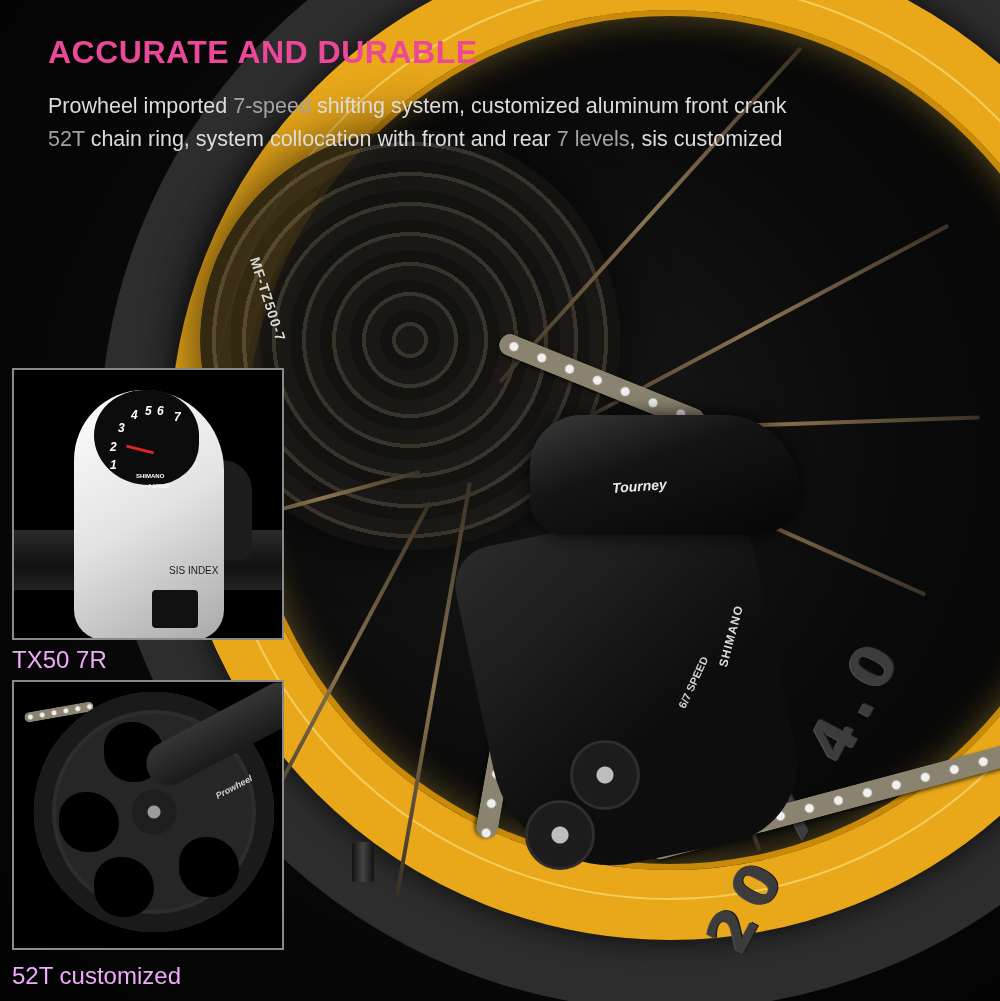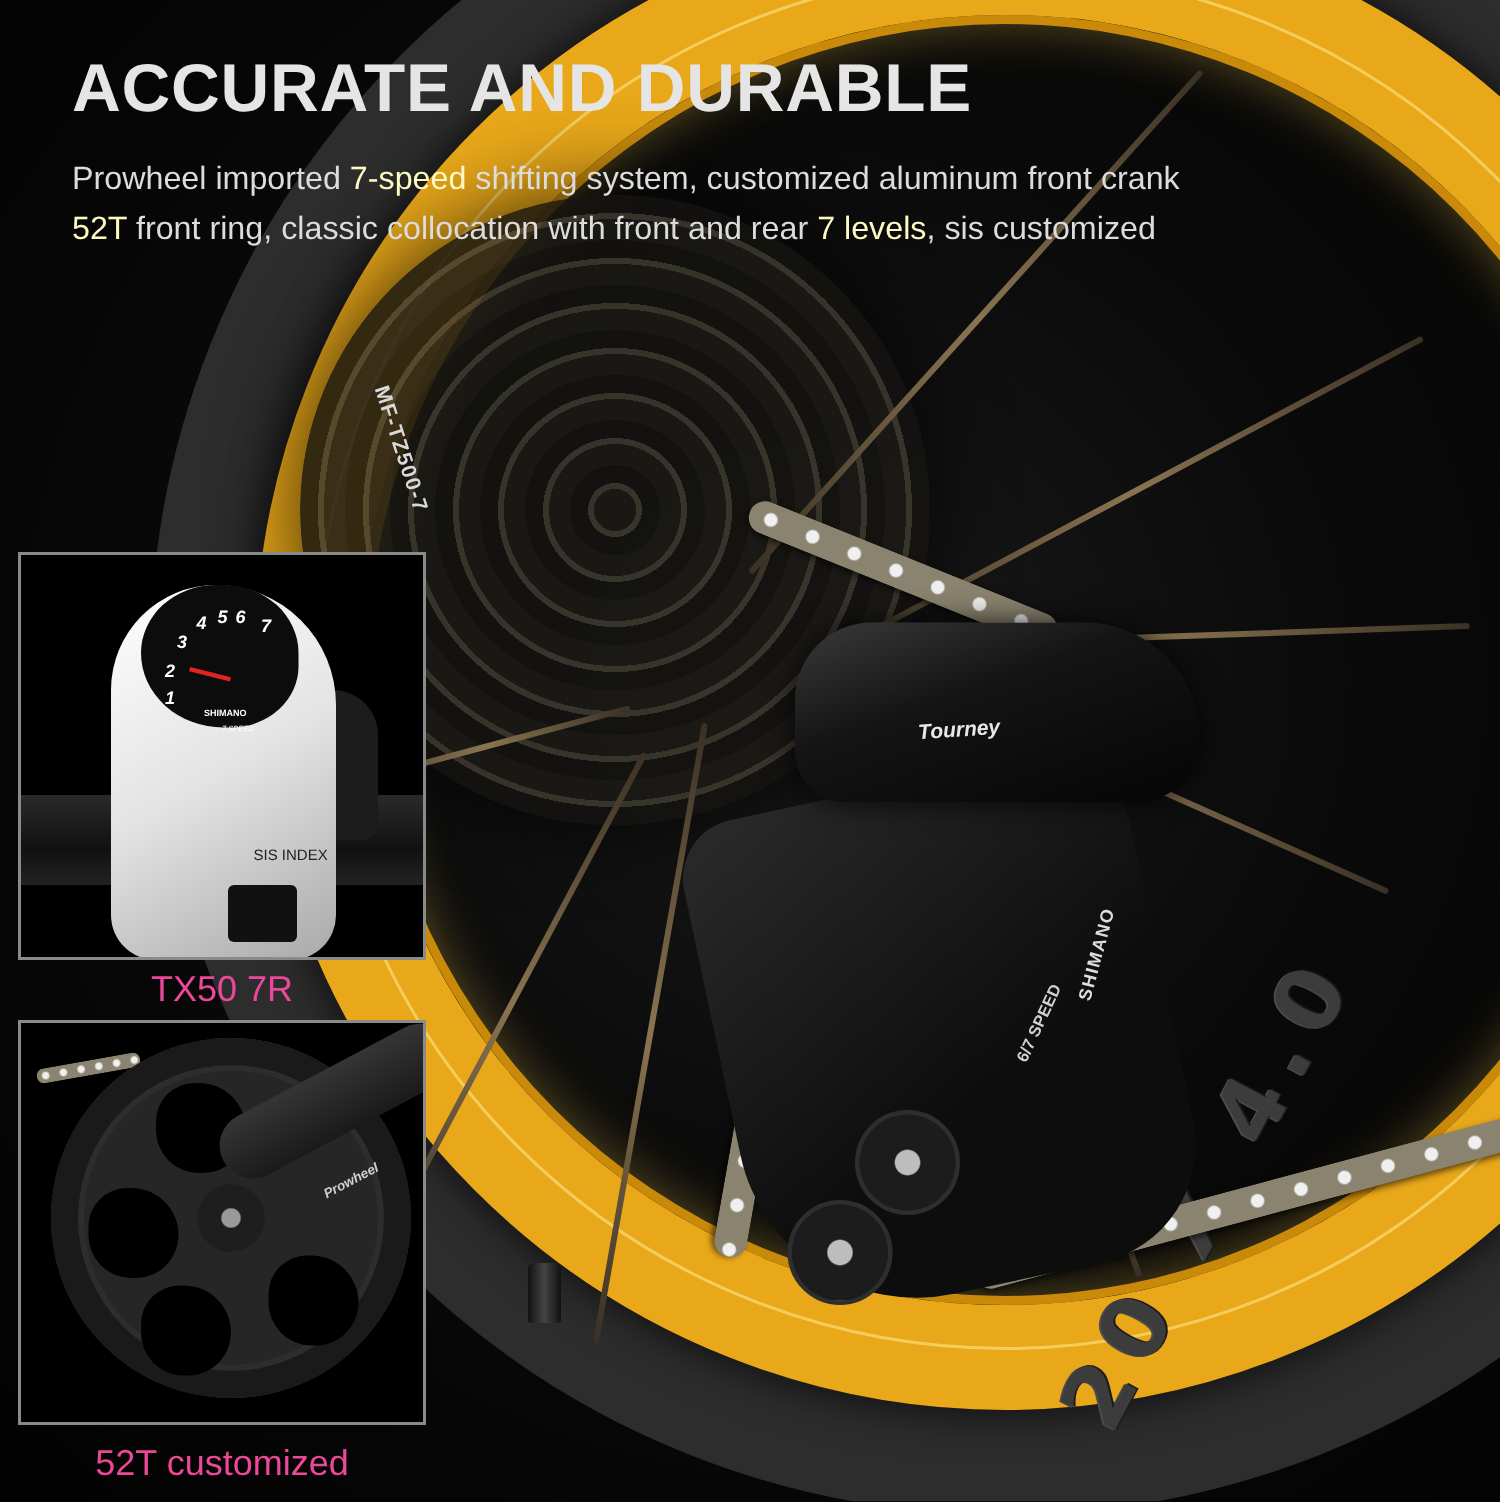--- a/index.html
+++ b/index.html
@@ -53,27 +53,27 @@
     .chain { position: absolute; height: 22px; background: #8a836f; border-radius: 11px; transform-origin: 0 50%;
       background-image: radial-gradient(circle, #f0f0f0 0 4px, transparent 5px);
       background-size: 30px 22px; box-shadow: 0 2px 4px rgba(0,0,0,0.6); }
 
     
     .valve { position: absolute; left: 352px; top: 842px; width: 22px; height: 40px; background: linear-gradient(90deg, #111, #444, #111);
       border-radius: 4px 4px 2px 2px; }
 
     
     .header { position: absolute; left: 48px; top: 36px; z-index: 10; }
-    .title { color: #e5e5e5; font-size: 45px; font-weight: bold; letter-spacing: 0.5px; line-height: 1; }
+    .title { color: #ec4899; font-size: 32px; font-weight: bold; letter-spacing: 0.5px; line-height: 1; }
     .desc { margin-top: 22px; color: #dcdcdc; font-size: 21.5px; line-height: 33px; }
-    .hl { color: #fef9c3; }
+    .hl { color: #a3a3a3; }
 
     
     .inset { position: absolute; border: 2px solid #8a8a8a; background: #000; overflow: hidden; z-index: 8; }
-    .inset-caption { position: absolute; z-index: 9; color: #ec4899; font-size: 24px; text-align: center; }
+    .inset-caption { position: absolute; z-index: 9; color: #f0abfc; font-size: 24px; text-align: left; }
 
     
     .shifter { position: absolute; left: 60px; top: 20px; width: 150px; height: 250px; border-radius: 70px 80px 30px 30px;
       background: linear-gradient(150deg, #ffffff 0%, #e3e3e3 50%, #a9a9a9 100%); }
     .dial { position: absolute; left: 80px; top: 20px; width: 105px; height: 95px; border-radius: 50% 50% 45% 55%;
       background: #0c0c0c; }
     .dial-num { position: absolute; color: #fff; font-size: 12px; font-weight: bold; font-style: italic; }
     .needle { position: absolute; left: 112px; top: 78px; width: 28px; height: 3px; background: #e02424; transform: rotate(14deg); }
     .dial-brand { position: absolute; left: 122px; top: 103px; color: #fff; font-size: 6px; font-weight: bold; }
     .dial-sub { position: absolute; left: 134px; top: 113px; color: #fff; font-size: 5px; font-style: italic; }
@@ -127,21 +127,21 @@
   <div class="pulley" style="left:570px;top:740px;"></div>
   <div class="pulley" style="left:525px;top:800px;"></div>
 
   <div class="valve"></div>
 </div>
 
 <div class="header">
   <div class="title">ACCURATE AND DURABLE</div>
   <div class="desc">
     <div><span>Prowheel imported </span><span class="hl">7-speed</span><span> shifting system, customized aluminum front crank</span></div>
-    <div><span class="hl">52T</span><span> front ring, classic collocation with front and rear </span><span class="hl">7 levels</span><span>, sis customized</span></div>
+    <div><span class="hl">52T</span><span> chain ring, system collocation with front and rear </span><span class="hl">7 levels</span><span>, sis customized</span></div>
   </div>
 </div>
 
 <div class="inset" style="left:12px;top:368px;width:272px;height:272px;">
   <div class="handlebar"></div>
   <div class="grip"></div>
   <div class="shifter"></div>
   <div class="dial"></div>
   <span class="dial-num" style="left:96px;top:88px;">1</span>
   <span class="dial-num" style="left:96px;top:70px;">2</span>

